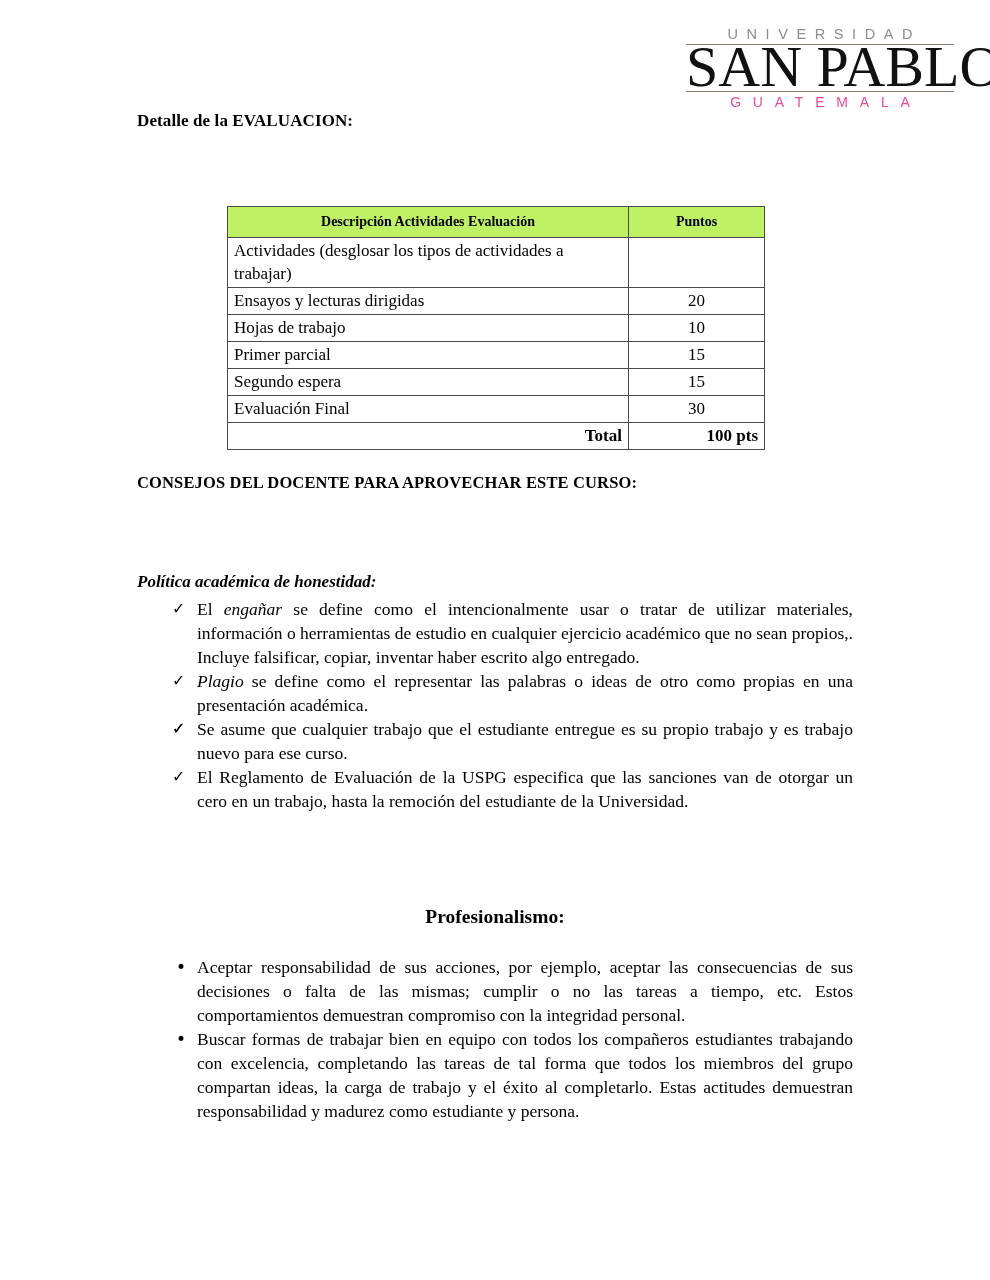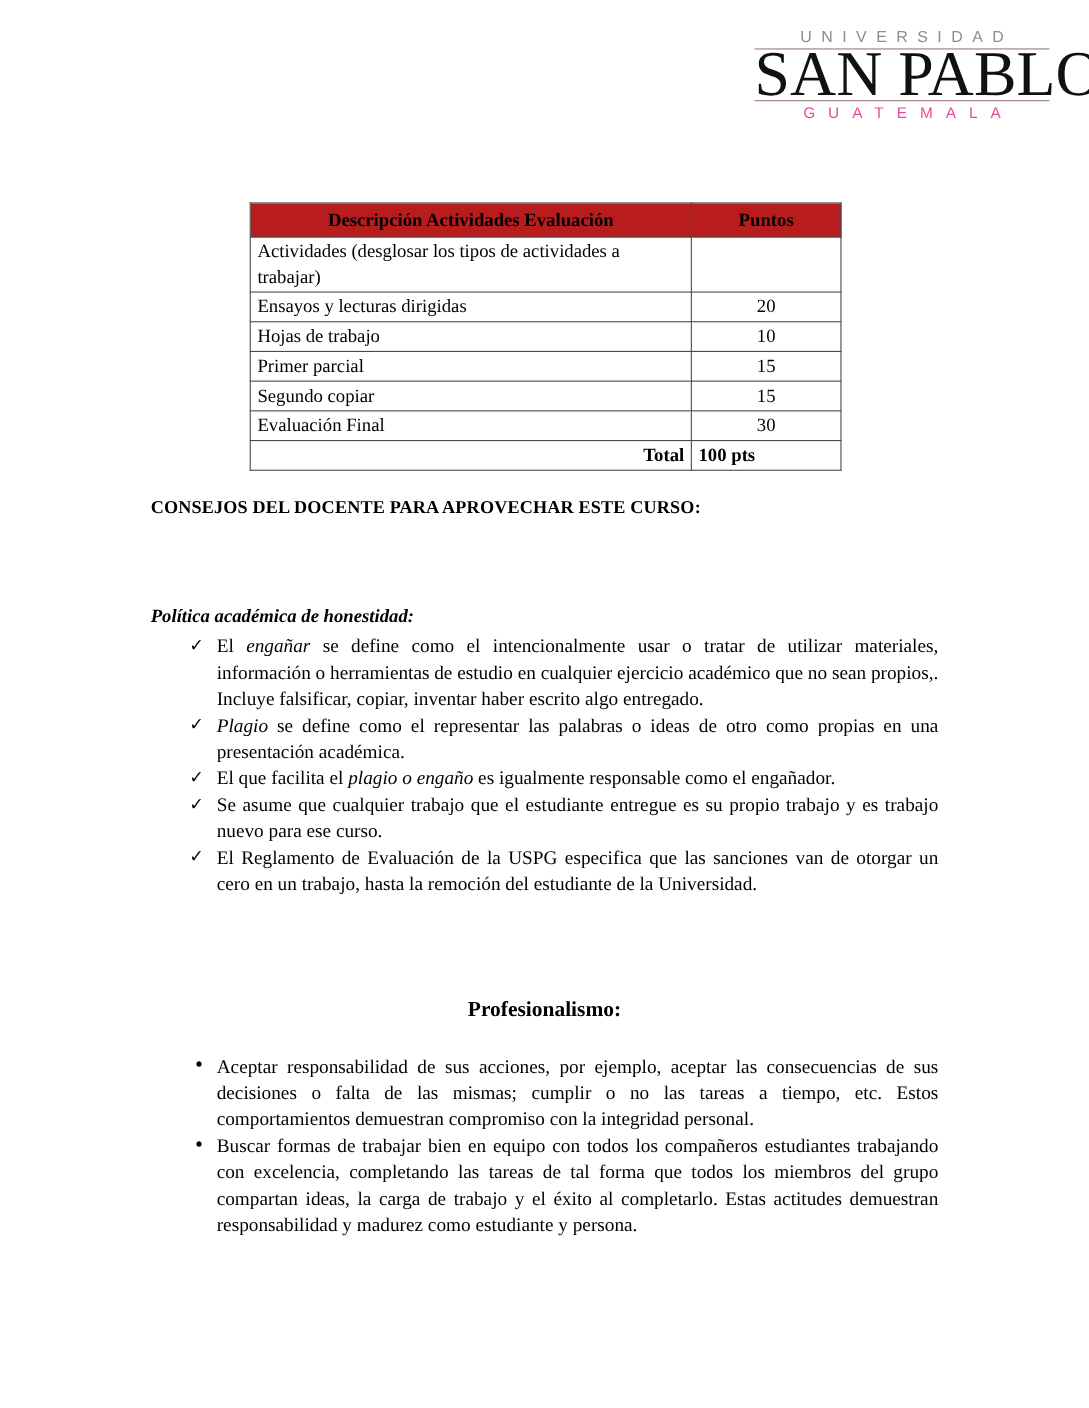--- a/index.html
+++ b/index.html
@@ -122,39 +122,39 @@
   table.eval col.c2 { width: 136px; }
   table.eval th, table.eval td {
     border: 1px solid #4a4a4a;
     font-size: 17px;
     line-height: 23px;
     padding: 1px 6px 2px 6px;
     vertical-align: top;
     background: #ffffff;
   }
   table.eval thead th {
-    background: #b91c1c;
-    font-weight: bold;
-    text-align: center;
-    font-size: 17px;
+    background: #bef264;
+    font-weight: bold;
+    text-align: center;
+    font-size: 14px;
     padding: 3px 6px 4px 6px;
   }
   table.eval td.pts {
     text-align: center;
   }
   table.eval tr.first-row td.desc {
     line-height: 23px;
     height: 44px;
   }
   table.eval tr.total td.total-label {
     text-align: right;
     font-weight: bold;
   }
   table.eval tr.total td.total-val {
-    text-align: left;
+    text-align: right;
     font-weight: bold;
   }
 
   
   ul.checklist, ul.dotlist {
     list-style: none;
     margin: 4px 0 0 0;
     padding: 0;
   }
   ul.checklist > li, ul.dotlist > li {
@@ -197,20 +197,21 @@
   <div class="logo">
     <div class="logo-top">UNIVERSIDAD</div>
     <div class="logo-rule"></div>
     <div class="logo-main">SAN PABLO</div>
     <div class="logo-rule"></div>
     <div class="logo-bot">GUATEMALA</div>
   </div>
 
   <div class="content">
 
+    <div class="h-bold">Detalle de la EVALUACION:</div>
 
     <div class="eval-table-wrap">
       <table class="eval">
         <colgroup>
             <col class="c1">
             <col class="c2">
           </colgroup>
         <thead>
           <tr>
             <th>Descripción Actividades Evaluación</th>
@@ -228,21 +229,21 @@
             </tr>
             <tr>
               <td class="desc">Hojas de trabajo</td>
               <td class="pts">10</td>
             </tr>
             <tr>
               <td class="desc">Primer parcial</td>
               <td class="pts">15</td>
             </tr>
             <tr>
-              <td class="desc">Segundo copiar</td>
+              <td class="desc">Segundo espera</td>
               <td class="pts">15</td>
             </tr>
             <tr>
               <td class="desc">Evaluación Final</td>
               <td class="pts">30</td>
             </tr>
           </tbody>
         <tfoot>
           <tr class="total">
             <td class="total-label">Total</td>
@@ -256,21 +257,21 @@
 
     <div class="h-caps">CONSEJOS DEL DOCENTE PARA APROVECHAR ESTE CURSO:</div>
 
     <div class="gap-lg"></div>
 
     <div class="h-bolditalic">Política académica de honestidad:</div>
 
     <ul class="checklist" id="honesty-list">
         <li><span class="marker">✓</span><span>El <i>engañar</i> se define como el intencionalmente usar o tratar de utilizar materiales, información o herramientas de estudio en cualquier ejercicio académico que no sean propios,.  Incluye falsificar, copiar,  inventar haber escrito algo entregado.</span></li>
         <li><span class="marker">✓</span><span><i>Plagio</i> se define como el representar las palabras o ideas de otro como propias en una presentación académica.</span></li>
-        <li><span class="marker">✓</span><span>El que facilita el <i>plagio o engaño</i> es igualmente responsable como el engañador.</span></li>
+        <li><span class="marker">✓</span></li>
         <li><span class="marker">✓</span><span>Se asume que cualquier trabajo que el estudiante entregue es su propio trabajo y es trabajo nuevo para ese curso.</span></li>
         <li><span class="marker">✓</span><span>El Reglamento de Evaluación de la USPG especifica que las sanciones van de otorgar un cero en un trabajo, hasta la remoción del estudiante de la Universidad.</span></li>
       </ul>
 
     <div class="gap-xl"></div>
     <div class="gap-sm"></div>
 
     <div class="h-large">Profesionalismo:</div>
 
     <div class="gap-md"></div>

